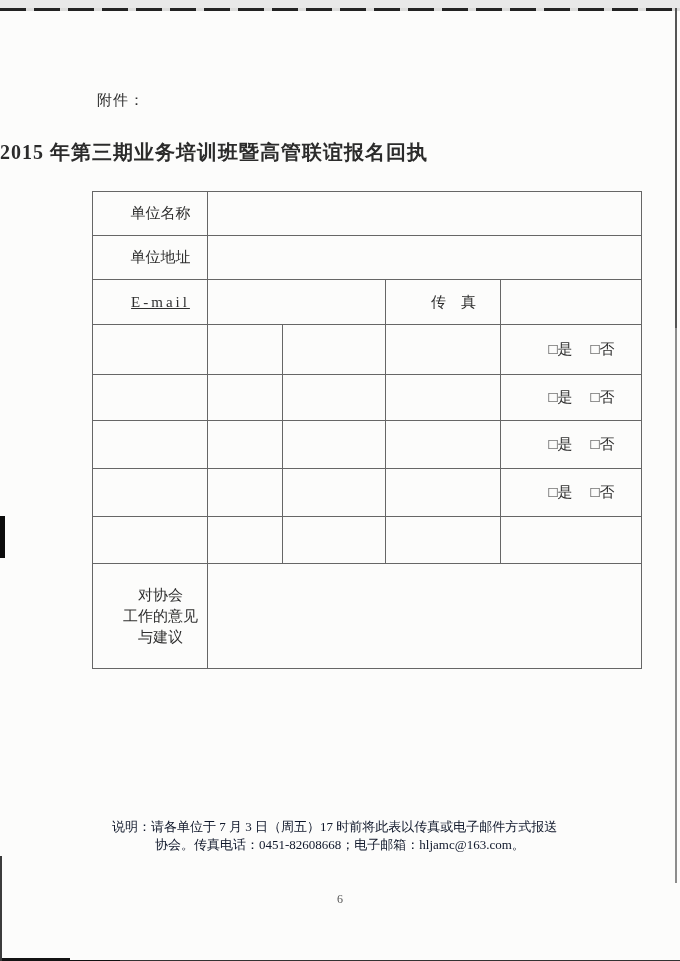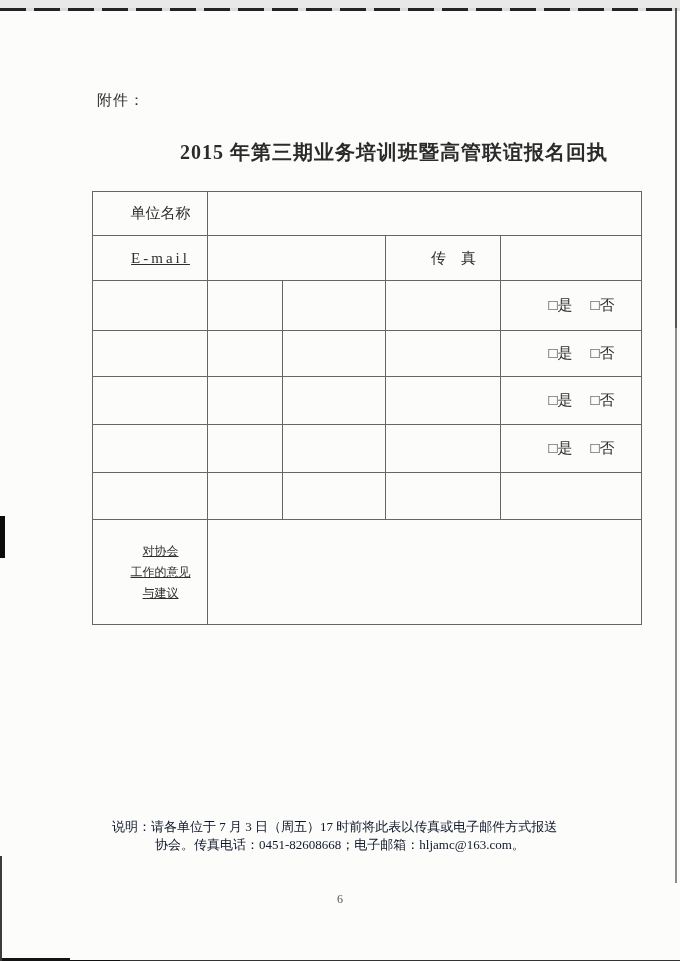--- a/index.html
+++ b/index.html
@@ -38,21 +38,21 @@
     position:absolute; top:508px; left:0; width:5px; height:42px; background:#0c0c0c;
   }
 
   .attachment {
     position:absolute; top:83px; left:97px;
     font-size:15px; letter-spacing:1px;
   }
 
   .doc-title {
     position:absolute; top:131px; left:0; width:608px;
-    text-align:right;
+    text-align:left;
     font-size:20px; font-weight:600; letter-spacing:1px;
     color:#2b2b2b;
   }
 
   table.form {
     position:absolute; top:183px; left:92px;
     width:549px;
     border-collapse:collapse; table-layout:fixed;
   }
   table.form td {
@@ -60,21 +60,21 @@
     text-align:center; vertical-align:middle;
     font-size:15px; color:#2e2e2e;
     overflow:hidden;
     padding-left:21px;
   }
   .rh44 td{height:44px} .rh45 td{height:45px} .rh50 td{height:50px}
   .rh46 td{height:46px} .rh47 td{height:47px} .rh48 td{height:48px}
   .rh105 td{height:105px}
 
   .hdr2 div { line-height:19px; font-size:14px; }
-  .lbl3 div { line-height:21px; font-size:12px;text-decoration:underline; }
+  .lbl3 div { line-height:21px; font-size:15px; }
   .email-lbl { letter-spacing:3px;text-decoration:underline; }
   .chk-yes { margin-right:18px; }
 
   .footer-note {
     position:absolute; top:810px; left:112px; width:490px;
     font-size:13px; line-height:17.5px; color:#0f172a;
   }
   .footer-note .line2 { margin-left:43px; }
 
   .page-number {
@@ -106,20 +106,24 @@
       <col style="width:115px">
         <col style="width:141px">
     </colgroup>
 
     <tbody>
         <tr class="rh44">
       <td>单位名称</td>
       <td colspan="4"></td>
     </tr>
 
+    <tr class="rh44">
+      <td>单位地址</td>
+      <td colspan="4"></td>
+    </tr>
 
 
     <tr class="rh45">
       <td class="email-lbl">E-mail</td>
       <td colspan="2"></td>
       <td>传　真</td>
       <td></td>
     </tr>
 
 

